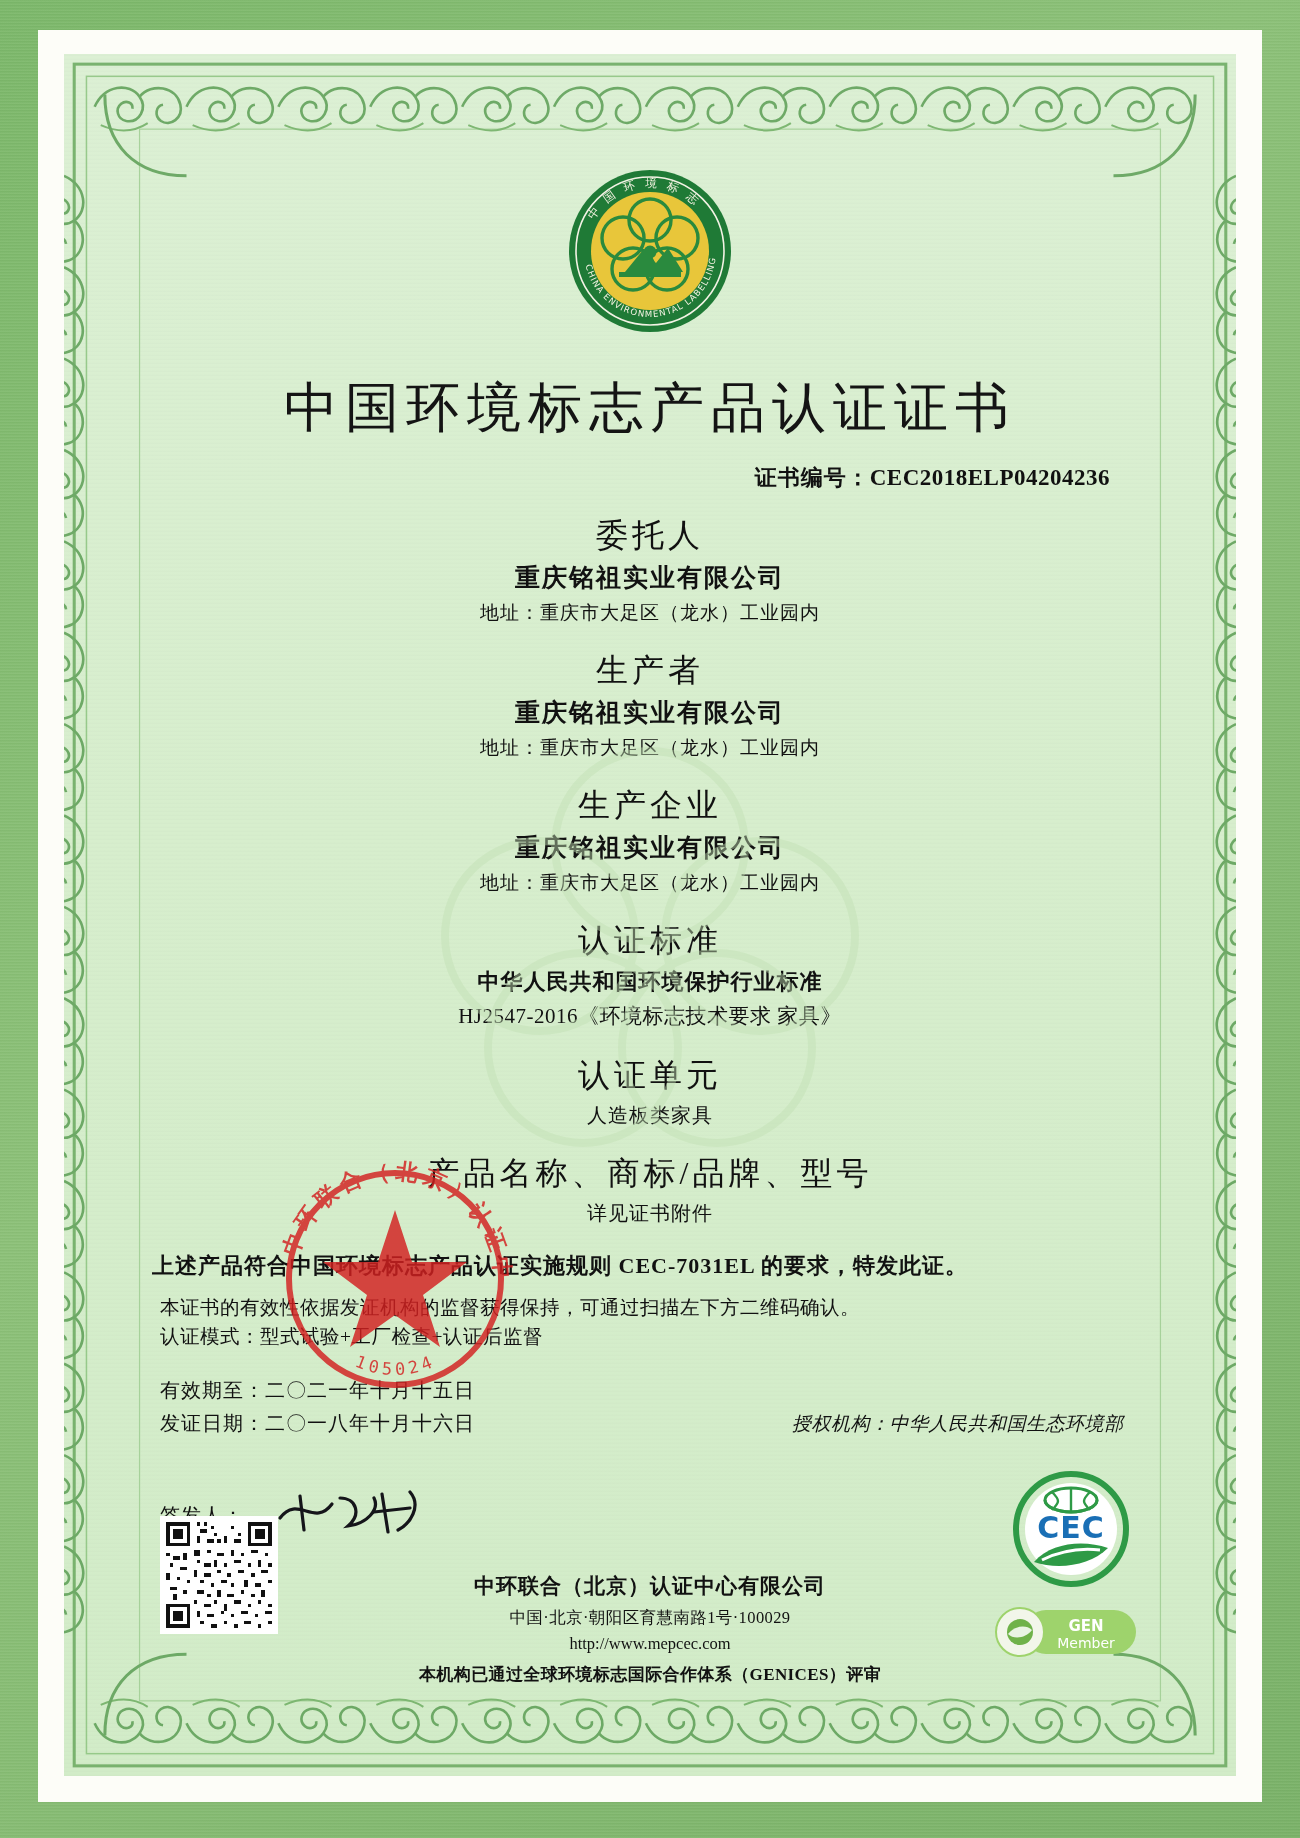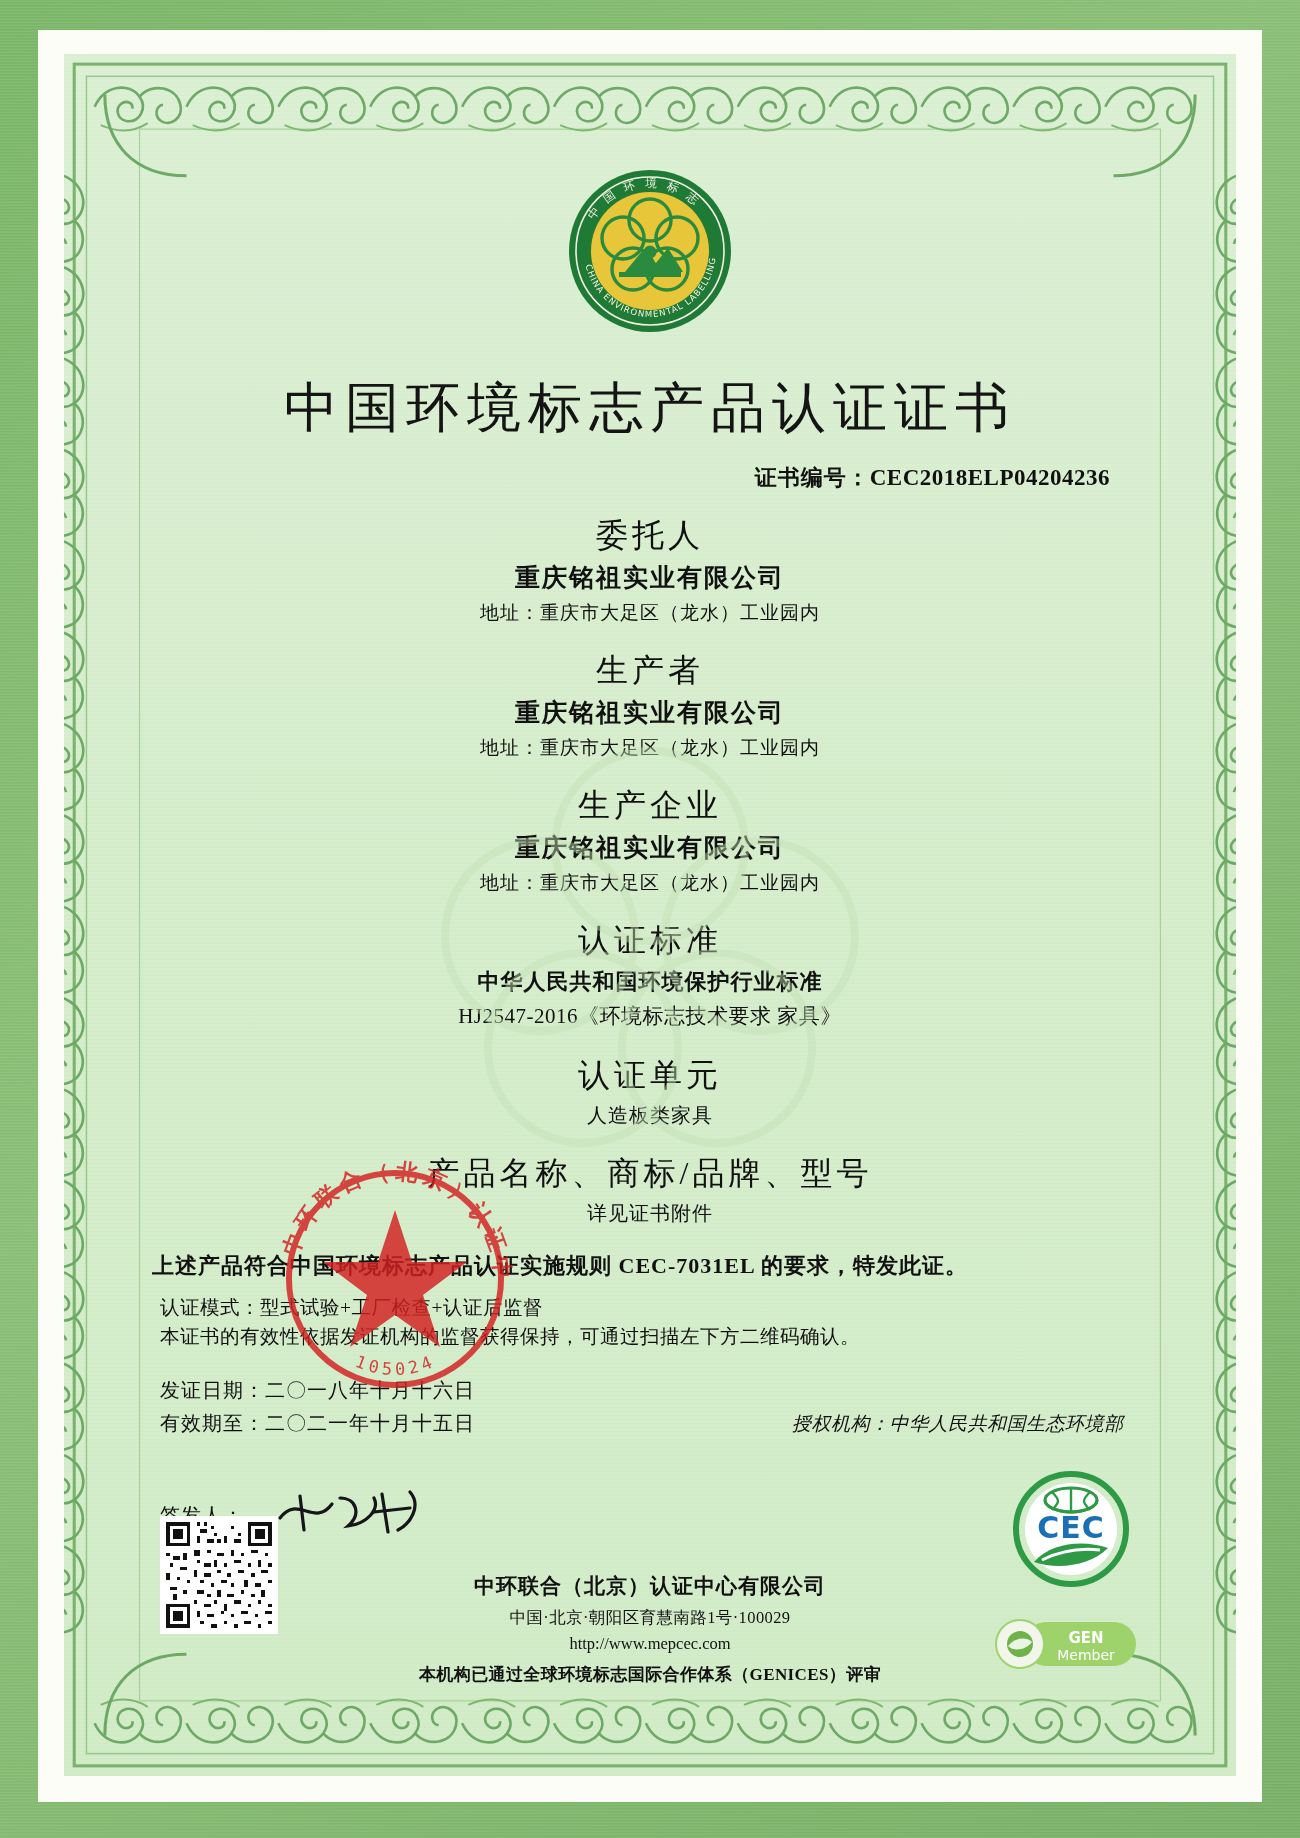--- a/index.html
+++ b/index.html
@@ -276,21 +276,21 @@
   .cec-badge {
     position: absolute;
     right: 18px;
     bottom: 104px;
     width: 118px;
     height: 118px;
   }
   .gen-badge {
     position: absolute;
     right: 8px;
-    bottom: 20px;
+    bottom: 32px;
     width: 146px;
     height: 56px;
   }
 </style>
 </head>
 <body>
 
 <div id="certificate">
 
   <div class="white-frame">
@@ -472,30 +472,30 @@
         <div class="section">
           <div class="sec-head">产品名称、商标/品牌、型号</div>
           <div class="sec-sub">详见证书附件</div>
         </div>
 
         <div class="statement">
           <span>上述产品符合中国环境标志产品认证实施规则 </span><span class="hl">CEC-7031EL</span><span> 的要求，特发此证。</span>
         </div>
 
         <div class="mode-lines">
+          <div>本证书的有效性依据发证机构的监督获得保持，可通过扫描左下方二维码确认。</div>
           <div>认证模式：型式试验+工厂检查+认证后监督</div>
-          <div>本证书的有效性依据发证机构的监督获得保持，可通过扫描左下方二维码确认。</div>
         </div>
 
         <div class="dates">
           <div>
-            <span>发证日期：</span><span>二〇一八年十月十六日</span>
+            <span>有效期至：</span><span>二〇二一年十月十五日</span>
           </div>
           <div>
-            <span>有效期至：</span><span>二〇二一年十月十五日</span>
+            <span>发证日期：</span><span>二〇一八年十月十六日</span>
           </div>
           <div class="auth-org">
             <span>授权机构：</span><span>中华人民共和国生态环境部</span>
           </div>
         </div>
 
         <div class="signer-row">
           <span>签发人：</span>
           <span class="signature-mark">
             <svg viewBox="0 0 180 56" xmlns="http://www.w3.org/2000/svg">

